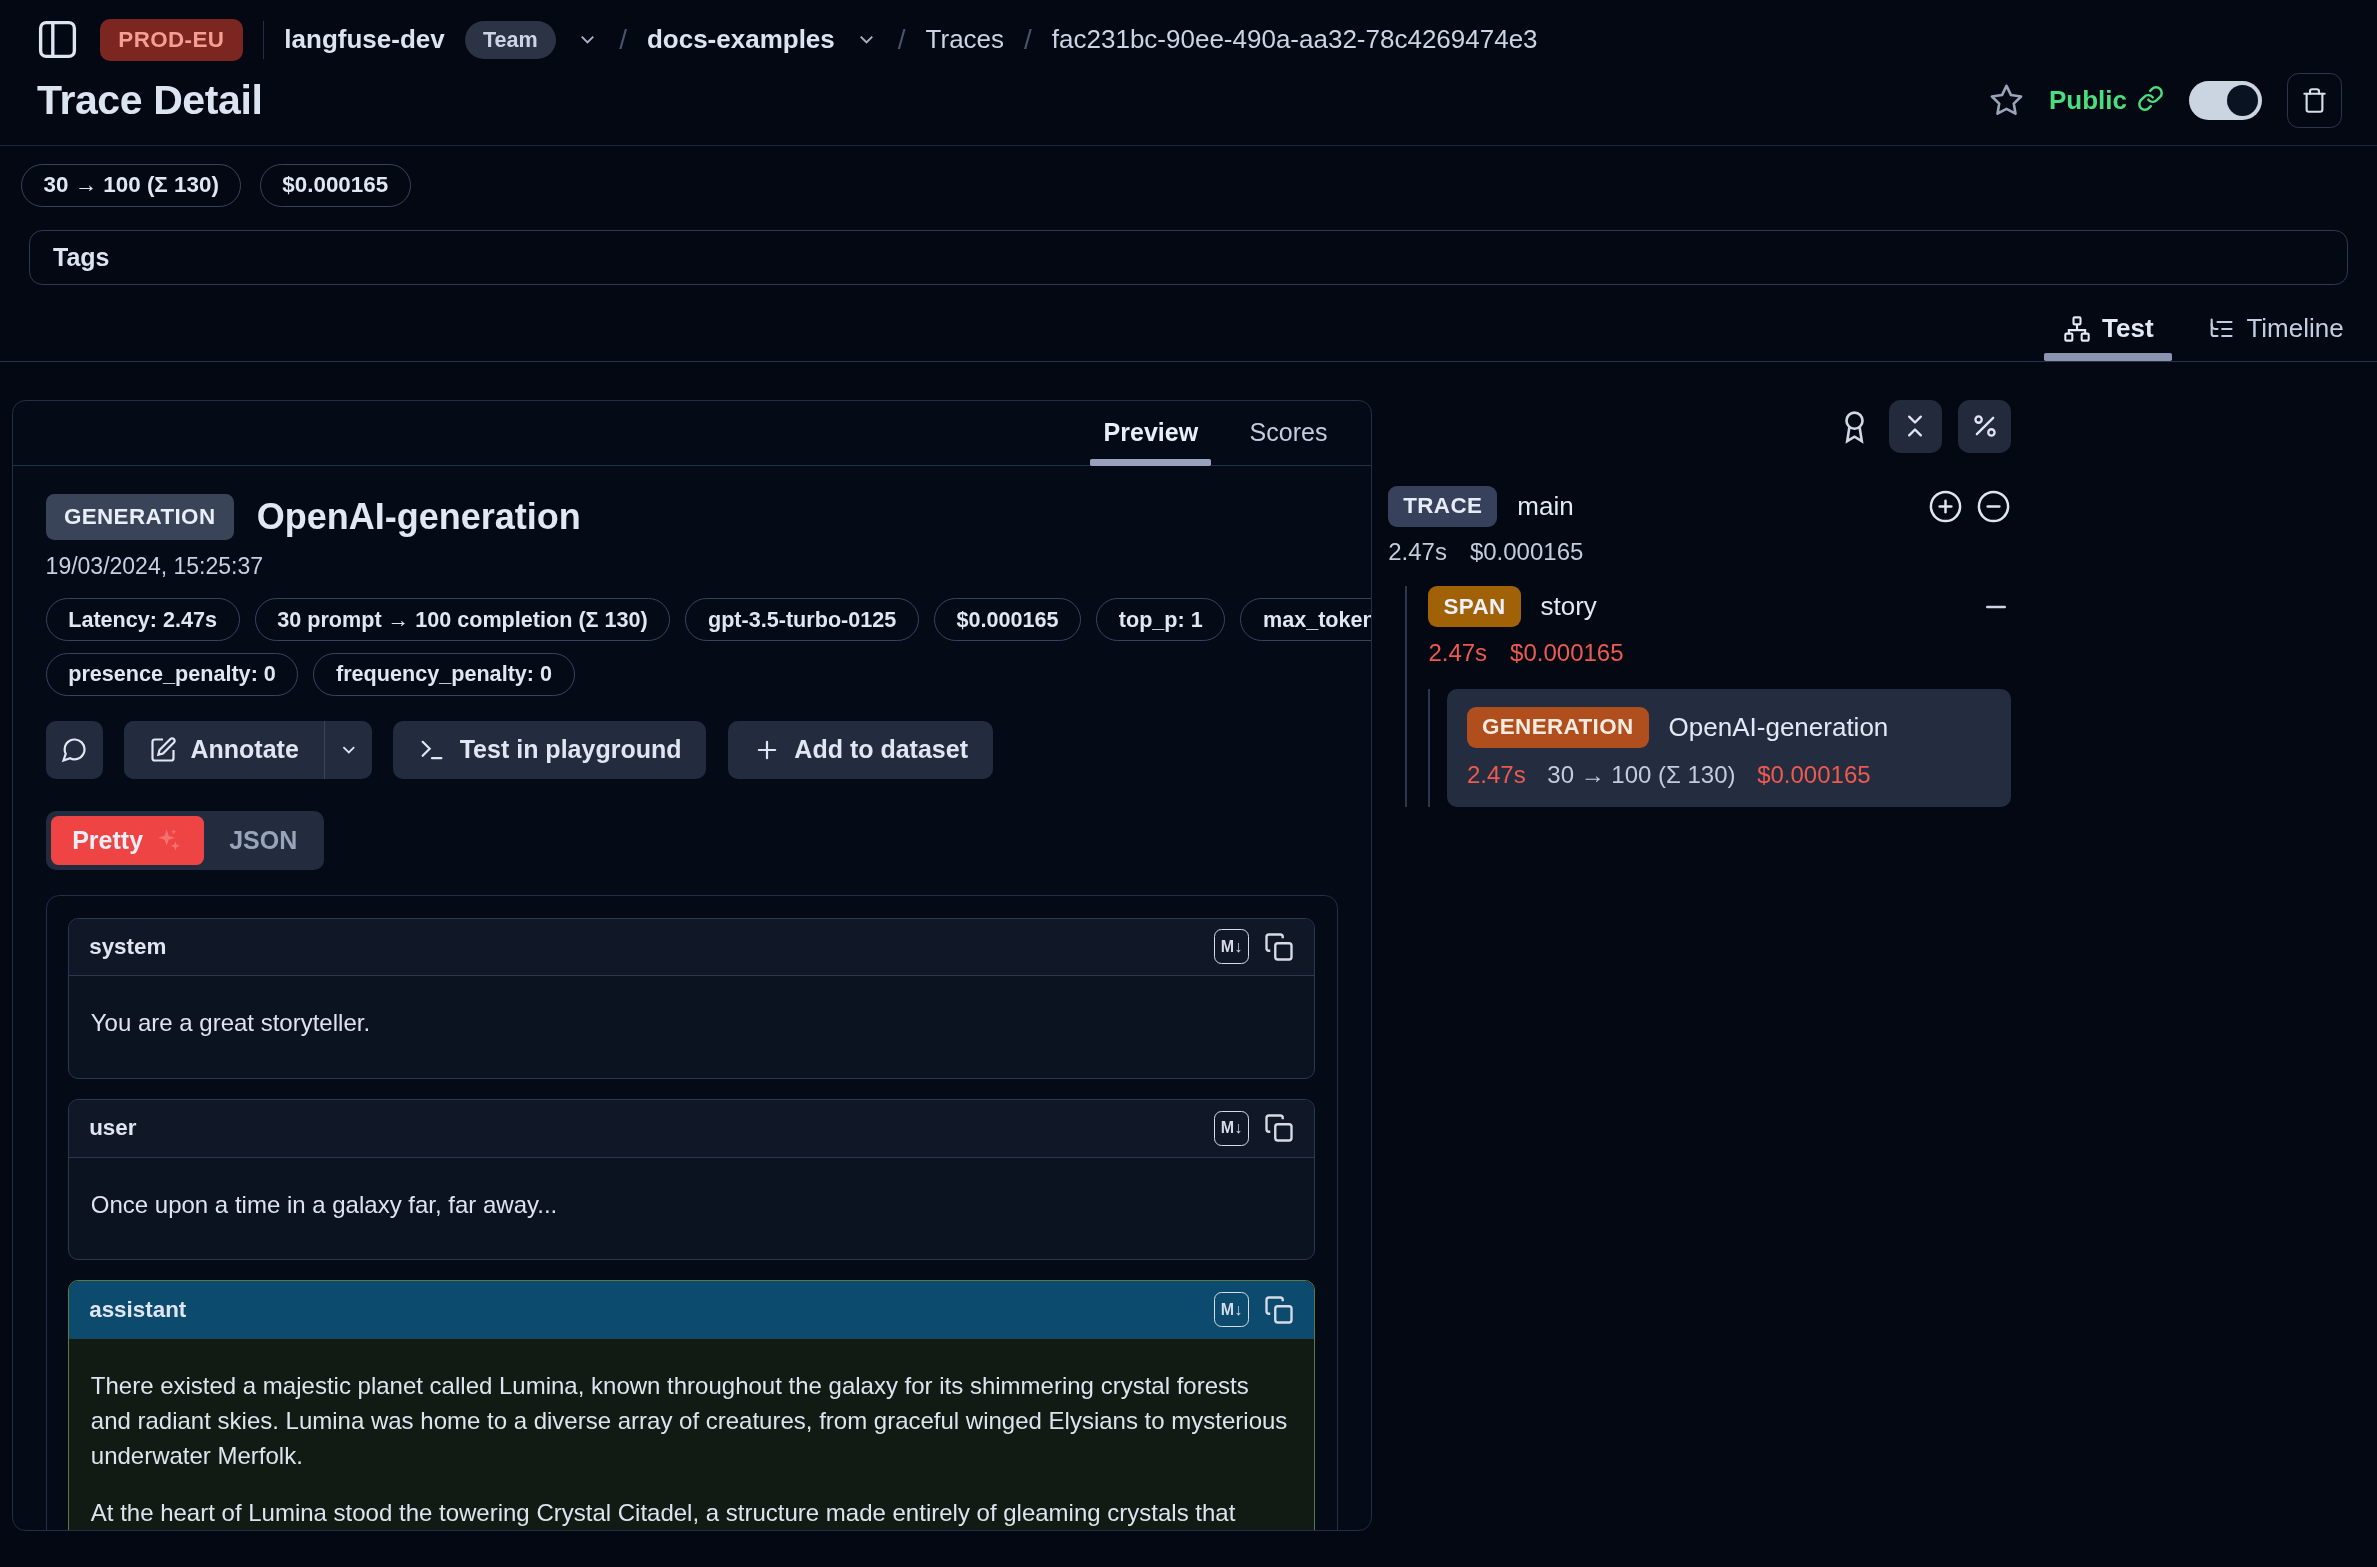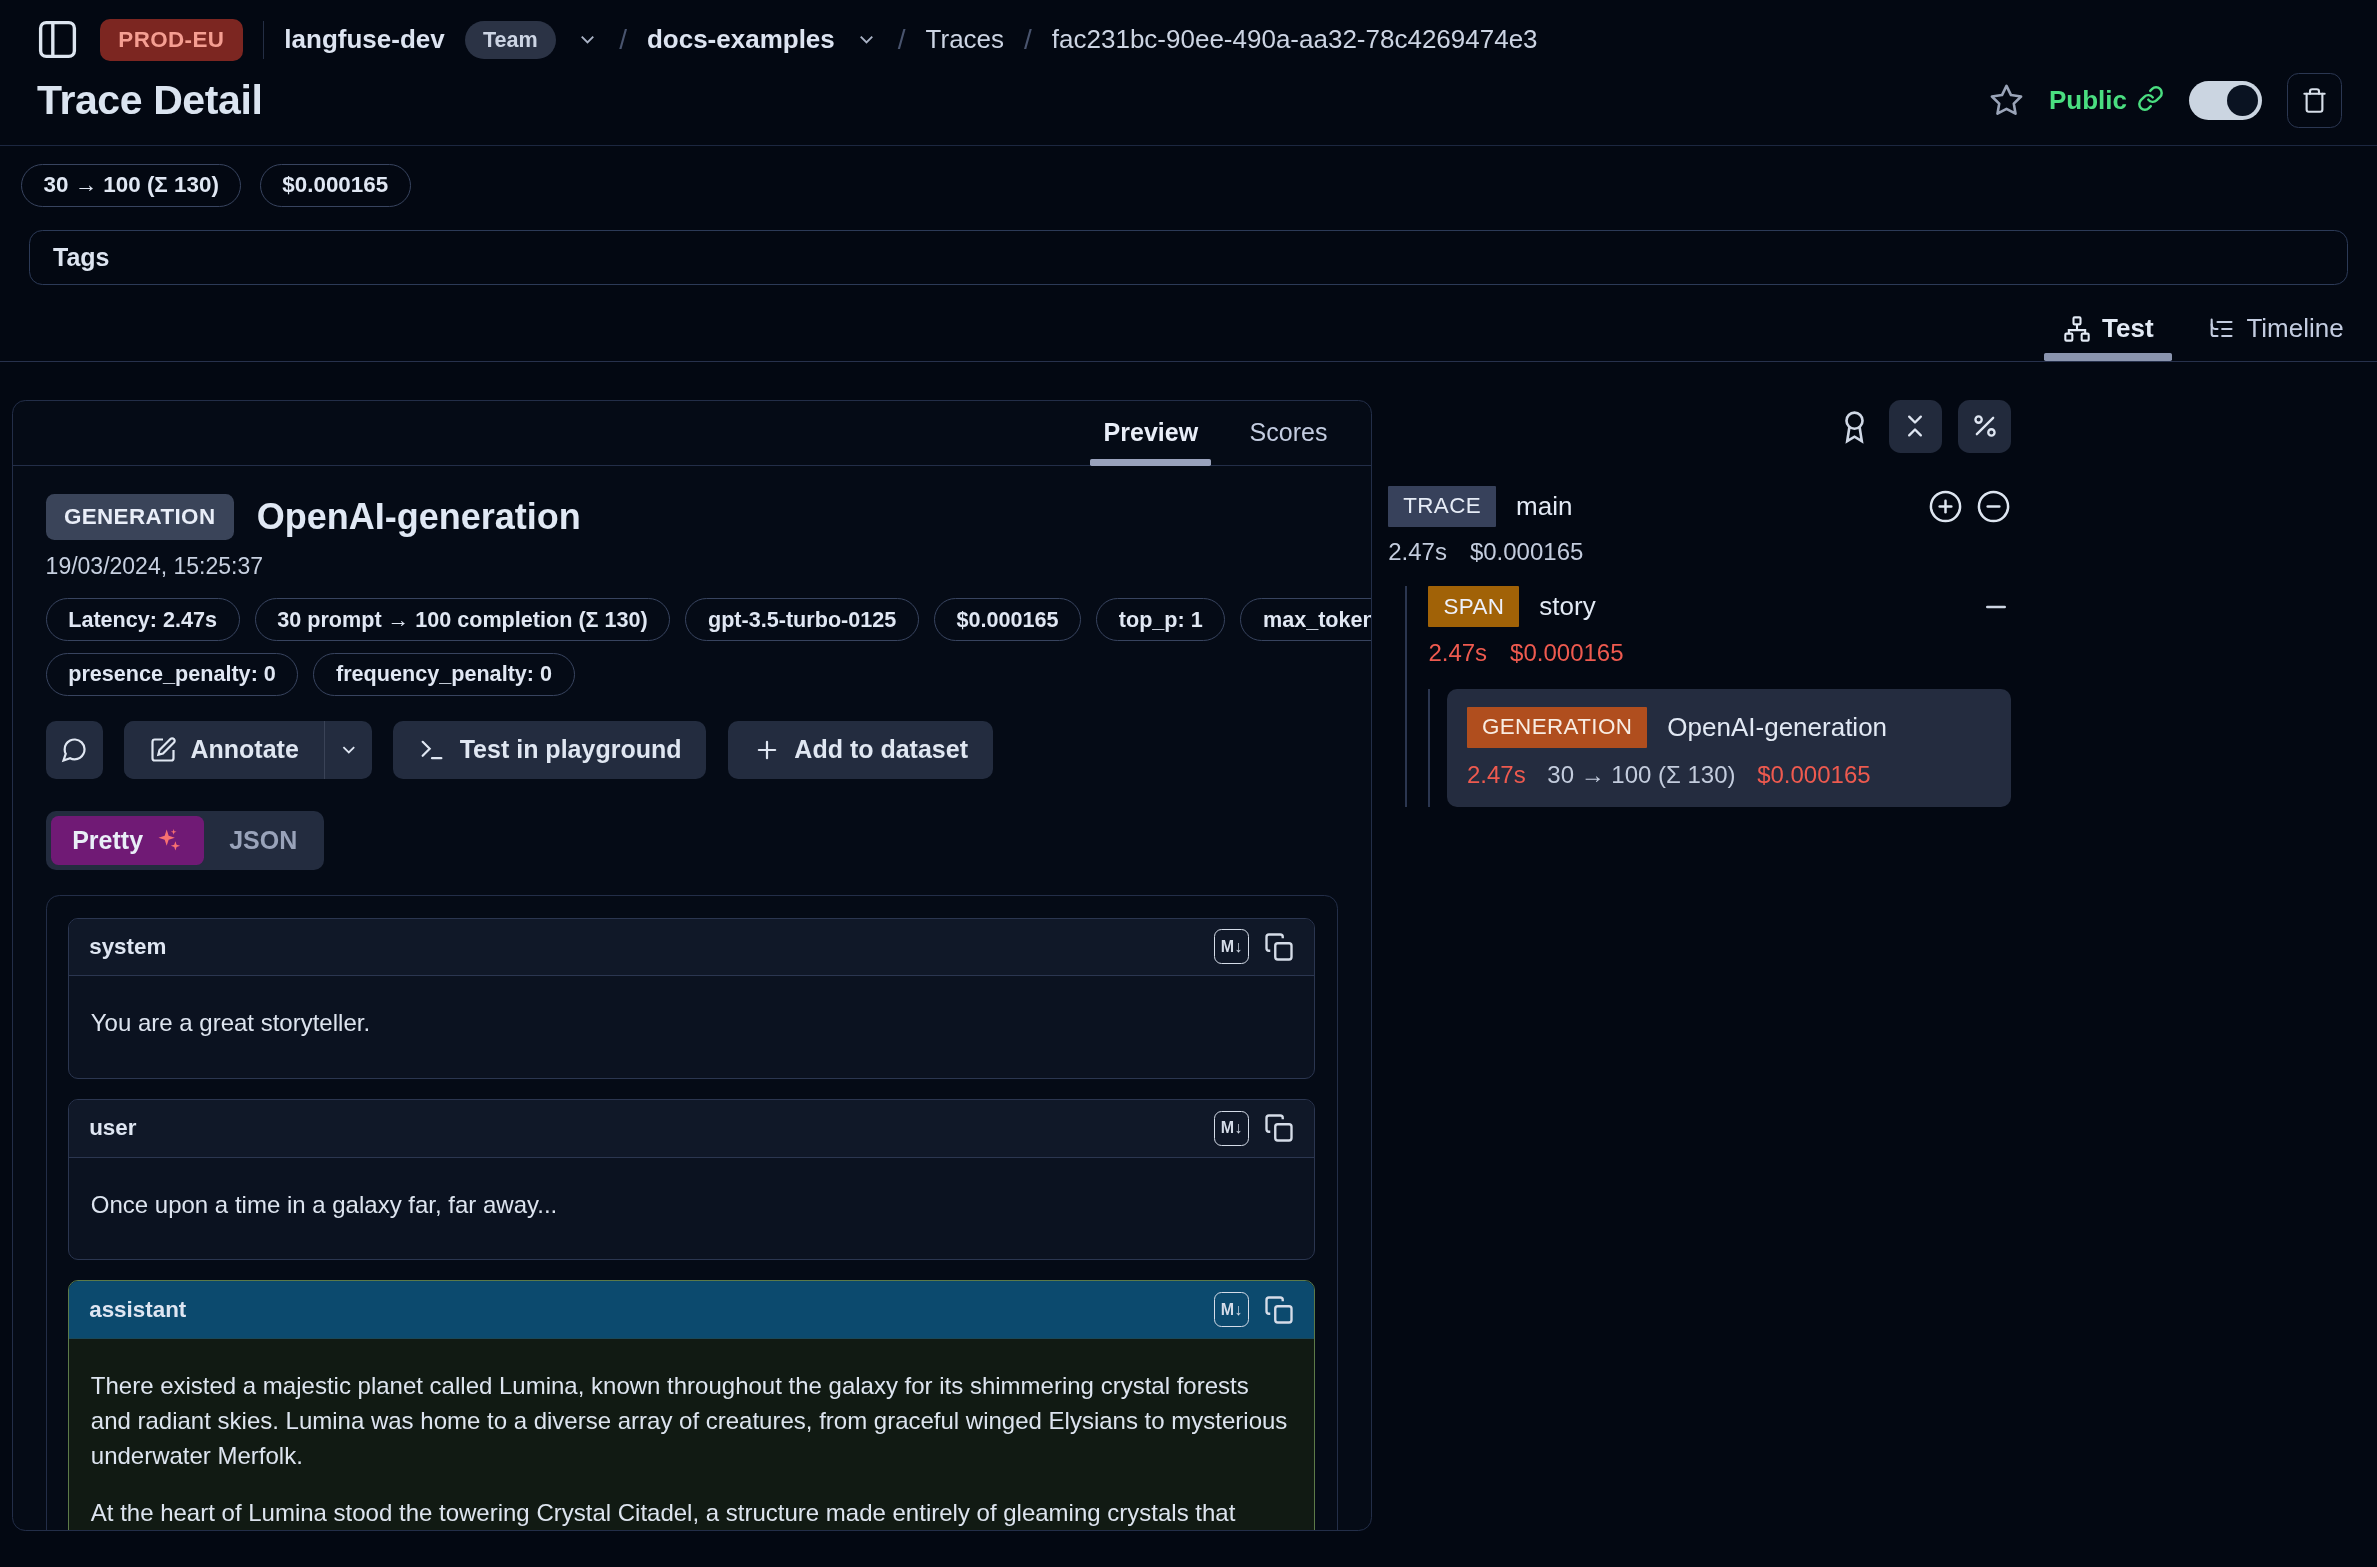--- a/index.html
+++ b/index.html
@@ -102,21 +102,21 @@
   .act-btn.icon-only { width: 57px; padding: 0; justify-content: center; }
   .split-btn { display: flex; background: #232c3f; border-radius: 10px; overflow: hidden; }
   .split-btn .main { border-radius: 0; }
   .split-btn .caret { width: 48px; display: flex; align-items: center; justify-content: center;
                       border-left: 1.7px solid #3a4357; color: #dfe6f2; cursor: pointer; }
 
   .format-toggle { display: inline-flex; background: #232c3f; border-radius: 10px;
                    padding: 5px; margin-top: 32px; gap: 3.3px; }
   .seg { font-size: 25px; font-weight: 600; color: #99a3ba; padding: 10px 21.6px;
          border-radius: 7.5px; display: flex; align-items: center; gap: 11.6px; cursor: pointer; }
-  .seg.active { background: #701a75; color: #e9eef7; }
+  .seg.active { background: #ef4444; color: #e9eef7; }
 
   .io-box { margin-top: 25px; border: 1.7px solid #232e48; border-radius: 13.3px;
             padding: 21.6px; display: flex; flex-direction: column; gap: 20px; }
   .msg-card { border: 1.7px solid #2b3650; border-radius: 10px; overflow: hidden; background: #0b1220; }
   .msg-head { display: flex; align-items: center; background: #101828;
               border-bottom: 1.7px solid #2b3650; padding: 10.8px 20px; }
   .msg-role { font-size: 22.4px; font-weight: 600; color: #dfe6f2; }
   .msg-tools { margin-left: auto; display: flex; align-items: center; gap: 15px; }
   .md-btn { border: 1.7px solid #d5dce8; color: #d5dce8; border-radius: 7.5px;
             width: 35px; height: 35px; font-size: 16px; font-weight: 700;
@@ -128,21 +128,21 @@
   .msg-card.assistant { border-color: #5c7a49; background: #111a13; }
   .msg-card.assistant .msg-head { background: #0c4a6e; border-bottom-color: #37493157; }
   .msg-card.assistant .msg-body { padding-bottom: 21.6px; }
 
   
   .tree-panel { width: 648px; padding-right: 25px; }
   .tree-actions { display: flex; justify-content: flex-end; align-items: center; gap: 16.6px; }
   .sq-btn { width: 53px; height: 53px; border-radius: 11.6px; background: #222a3c; border: none;
             color: #dfe6f2; display: flex; align-items: center; justify-content: center; cursor: pointer; }
   .trace-row { display: flex; align-items: center; gap: 20px; margin-top: 33px; cursor: pointer; }
-  .node-badge { border-radius: 1px; padding: 7.5px 15px; font-size: 22.4px; font-weight: 400; letter-spacing: 0.4px; }
+  .node-badge { border-radius: 9px; padding: 7.5px 15px; font-size: 22.4px; font-weight: 700; letter-spacing: 0.4px; }
   .node-badge.trace { background: #37415b; color: #e6ecf6; }
   .node-badge.span { background: #a16207; color: #eef1fb; }
   .node-badge.generation { background: #b04e1e; color: #f8ece2; }
   .node-name { font-size: 26px; color: #e2e9f4; font-weight: 500; }
   .row-icons { margin-left: auto; display: flex; gap: 13.3px; color: #d8dfea; }
   .metrics { display: flex; gap: 23px; margin-top: 11.6px; font-size: 24px; color: #c3ccdd; }
   .metrics.red, .red { color: #ee5a4f; }
   .muted { color: #c3ccdd; }
   .span-wrap { margin-left: 16.6px; margin-top: 20px; border-left: 2.5px solid #2b3650; padding-left: 21.6px; }
   .span-row { display: flex; align-items: center; gap: 20px; cursor: pointer; }

